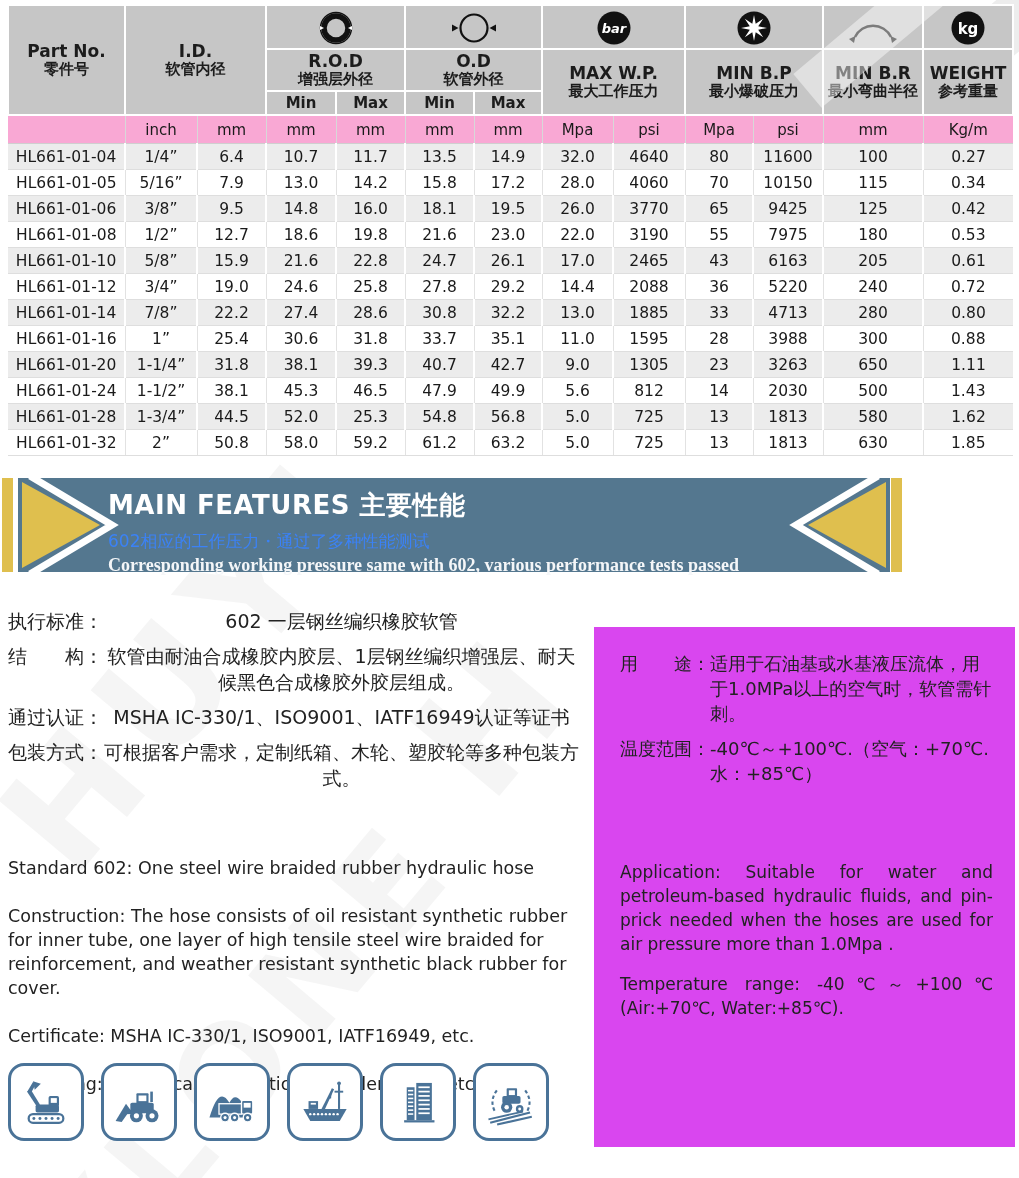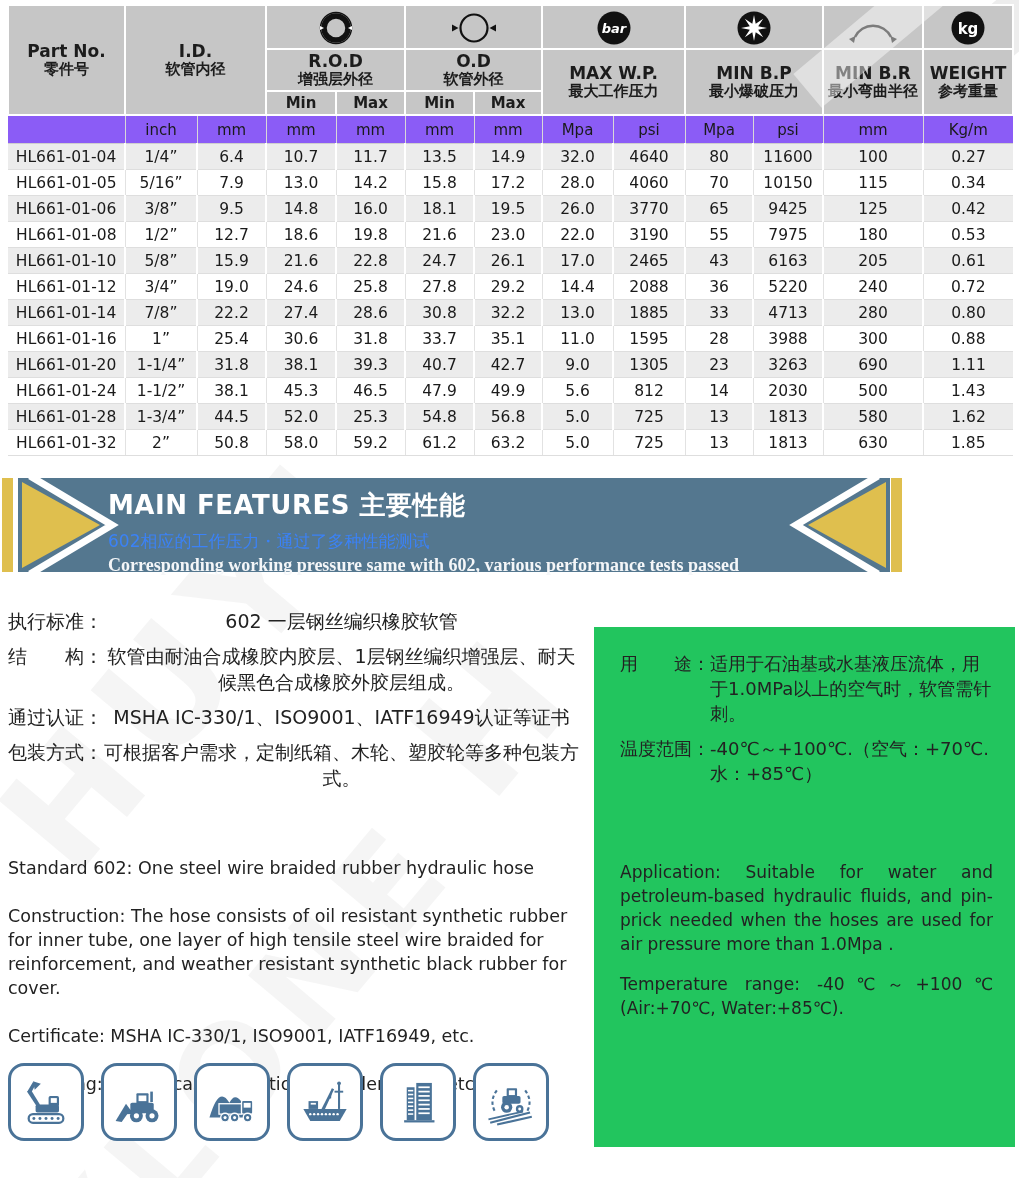--- a/index.html
+++ b/index.html
@@ -19,21 +19,21 @@
 
   
   .tbl-wrap{position:absolute;z-index:1;left:7px;top:4px;width:1005px;}
   table.spec{border-collapse:collapse;width:100%;table-layout:fixed;}
   table.spec th,table.spec td{padding:0;text-align:center;vertical-align:middle;}
   thead th{background:#c6c6c6;border:2px solid #ffffff;color:#1c1c1c;font-weight:600;}
   th.icon-cell{height:42px;}
   th.lbl{height:40px;font-size:17px;line-height:1.18;}
   th.lbl .zh{font-size:15px;font-weight:600;display:block;}
   th.minmax{height:22px;font-size:15px;}
-  tr.units td{background:#8b5cf6;height:27px;font-size:15px;border-right:1px solid #d8d8d8;
+  tr.units td{background:#f9a8d4;height:27px;font-size:15px;border-right:1px solid #d8d8d8;
       border-bottom:1px solid #cfcfcf;border-top:1px solid #cfcfcf;color:#1a1a1a;}
   tr.units td:last-child{border-right:none;}
   tbody.data td{height:25px;font-size:15.5px;border-bottom:1px solid #dedede;color:#1a1a1a;}
   tbody.data tr:nth-child(odd) td{background:#ececec;border-right:2px solid #ffffff;}
   tbody.data tr:nth-child(even) td{background:#ffffff;border-right:1px solid #e2e2e2;}
   tbody.data tr td:last-child{border-right:none;}
   .hdr-icon{display:block;margin:2px auto 0;}
 
   
   .banner{position:absolute;z-index:1;left:0;top:478px;width:904px;height:94px;}
@@ -53,21 +53,21 @@
   
   .specs-zh{position:absolute;z-index:1;left:8px;top:608px;width:572px;font-size:19px;line-height:26px;text-align:center;}
   .specs-zh .spec-item{display:flex;margin-bottom:9px;}
   .spec-label{white-space:nowrap;flex:none;}
   .spec-text{flex:1;}
   .specs-en{position:absolute;z-index:1;left:8px;top:832px;width:566px;font-size:17.5px;line-height:24px;}
   .specs-en .spec-item{margin-bottom:15px;margin-top:24px;}
 
   
   .panel{position:absolute;z-index:1;left:594px;top:627px;width:421px;height:520px;
-         background:#22c55e;box-sizing:border-box;padding:24px 22px 0 26px;}
+         background:#d946ef;box-sizing:border-box;padding:24px 22px 0 26px;}
   .panel-zh{font-size:18px;line-height:25px;}
   .panel-zh .spec-item{display:flex;margin-bottom:10px;}
   .panel-en{margin-top:74px;font-size:17px;line-height:24px;}
   .panel-en .spec-item{margin-bottom:16px;text-align:justify;}
 
   
   .industries{position:absolute;z-index:1;left:8px;top:1063px;display:flex;gap:17px;}
   .ind-icon{width:70px;height:72px;border:3px solid #4a7398;border-radius:16px;
             background:#fff;display:flex;align-items:center;justify-content:center;}
 </style>
@@ -323,21 +323,21 @@
             <td>1-1/4”</td>
             <td>31.8</td>
             <td>38.1</td>
             <td>39.3</td>
             <td>40.7</td>
             <td>42.7</td>
             <td>9.0</td>
             <td>1305</td>
             <td>23</td>
             <td>3263</td>
-            <td>690</td>
+            <td>650</td>
             <td>1.11</td>
           </tr>
           <tr>
             <td>HL661-01-24</td>
             <td>1-1/2”</td>
             <td>38.1</td>
             <td>45.3</td>
             <td>46.5</td>
             <td>47.9</td>
             <td>49.9</td>

